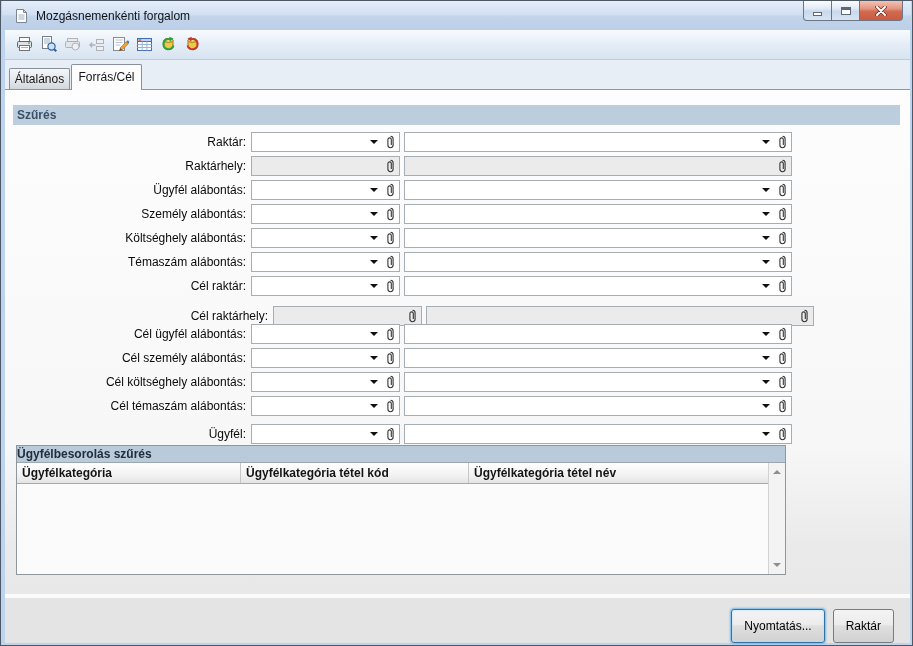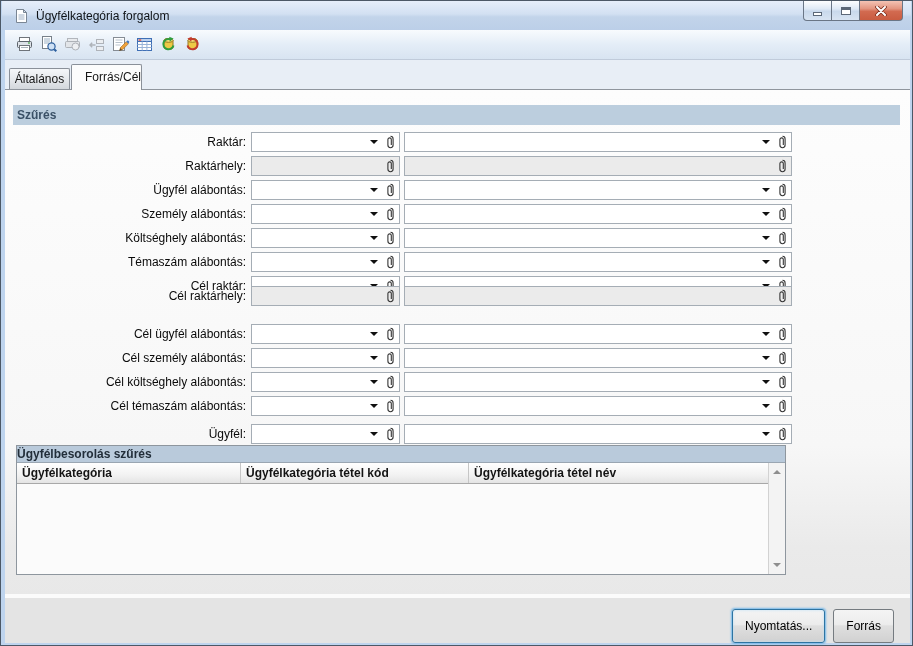--- a/index.html
+++ b/index.html
@@ -45,21 +45,21 @@
   .tbtn { width:21px; height:21px; display:flex; align-items:center; justify-content:center; }
   .tabstrip { position:absolute; left:0; top:30px; right:0; height:29px; }
   .tab {
     position:absolute; bottom:0; height:21px; line-height:21px; font-size:12px;
     text-align:center; box-sizing:border-box; color:#161616;
     background:linear-gradient(#f5f7f9,#e4e7eb 55%,#d3d7dc);
     border:1px solid #8a9099; border-bottom:none; border-radius:2px 2px 0 0;
     z-index:1;
   }
   .tab.active {
-    height:26px; line-height:25px; bottom:-1px; z-index:3; background:#fcfcfc;text-align:right;
+    height:26px; line-height:25px; bottom:-1px; z-index:3; background:#fcfcfc;
   }
   .page {
     position:absolute; left:0; right:0; top:59px; height:509px; z-index:2;
     background:linear-gradient(#fdfdfd,#f7f7f7 70%,#eaeaea 90%,#e8e8e8);
     border-top:1px solid #8f959d; box-sizing:border-box;
   }
   .page::after { content:""; position:absolute; left:0; right:0; bottom:0; height:4px; background:#fbfbfb; }
   .band {
     position:absolute; left:8px; right:10px; top:15px; height:20px;
     background:#bccede; color:#3a5066; font-weight:bold; font-size:12px;
@@ -141,21 +141,21 @@
   <div class="titlebar">
     <span class="title-icon">
       <svg width="16" height="16" viewBox="0 0 16 16">
         <path d="M3.5 1.5 h7 l3 3 v10 h-10 z" fill="#fff" stroke="#7a8694"></path>
         <path d="M10.5 1.5 v3 h3 z" fill="#d9e3ee" stroke="#7a8694"></path>
         <line x1="5.5" y1="7" x2="11.5" y2="7" stroke="#9fb0c4"></line>
         <line x1="5.5" y1="9" x2="11.5" y2="9" stroke="#9fb0c4"></line>
         <line x1="5.5" y1="11" x2="11.5" y2="11" stroke="#9fb0c4"></line>
       </svg>
     </span>
-    <span class="title-text">Ügyfélkategória forgalom</span>
+    <span class="title-text">Mozgásnemenkénti forgalom</span>
   </div>
 
   <div class="winbtns">
     <div class="winbtn first">
         <span class="glyph-min"></span>
       </div>
     <div class="winbtn">
         <span class="glyph-max"></span>
       </div>
     <div class="winbtn close">
@@ -389,21 +389,21 @@
             <div class="combo c2">
               <span class="cvalue"></span>
               <span class="carrow"></span>
               <span class="cclip">
                 <svg width="11" height="14" viewBox="0 0 11 14">
                   <path d="M5.5 1.3C7 1.3 8.1 2.4 8.1 3.9L8.1 10.1C8.1 11.6 7 12.7 5.5 12.7C4 12.7 2.9 11.6 2.9 10.1L2.9 4.6C2.9 3.6 3.7 2.9 4.6 2.9C5.5 2.9 6.3 3.6 6.3 4.6L6.3 9.9" fill="none" stroke="#353535" stroke-width="1.1"></path>
                 </svg>
               </span>
             </div>
           </div>
-          <div class="filter-row" style="top: 196px;">
+          <div class="filter-row" style="top: 216px; margin-left: 22px;">
             <span class="flabel">Cél raktárhely:</span>
             <div class="combo c1 disabled">
               <span class="cvalue"></span>
               <span class="cclip">
                 <svg width="11" height="14" viewBox="0 0 11 14">
                   <path d="M5.5 1.3C7 1.3 8.1 2.4 8.1 3.9L8.1 10.1C8.1 11.6 7 12.7 5.5 12.7C4 12.7 2.9 11.6 2.9 10.1L2.9 4.6C2.9 3.6 3.7 2.9 4.6 2.9C5.5 2.9 6.3 3.6 6.3 4.6L6.3 9.9" fill="none" stroke="#353535" stroke-width="1.1"></path>
                 </svg>
               </span>
             </div>
             <div class="combo c2 disabled">
@@ -538,17 +538,17 @@
             <div class="sbtn down">
                 <span class="tri-down"></span>
               </div>
           </div>
         </div>
       </div>
     </div>
 
     <div class="footer">
       <div class="btn default">Nyomtatás...</div>
-      <div class="btn">Forrás</div>
+      <div class="btn">Raktár</div>
     </div>
 
   </div>
 </div>
 
 </body></html>

